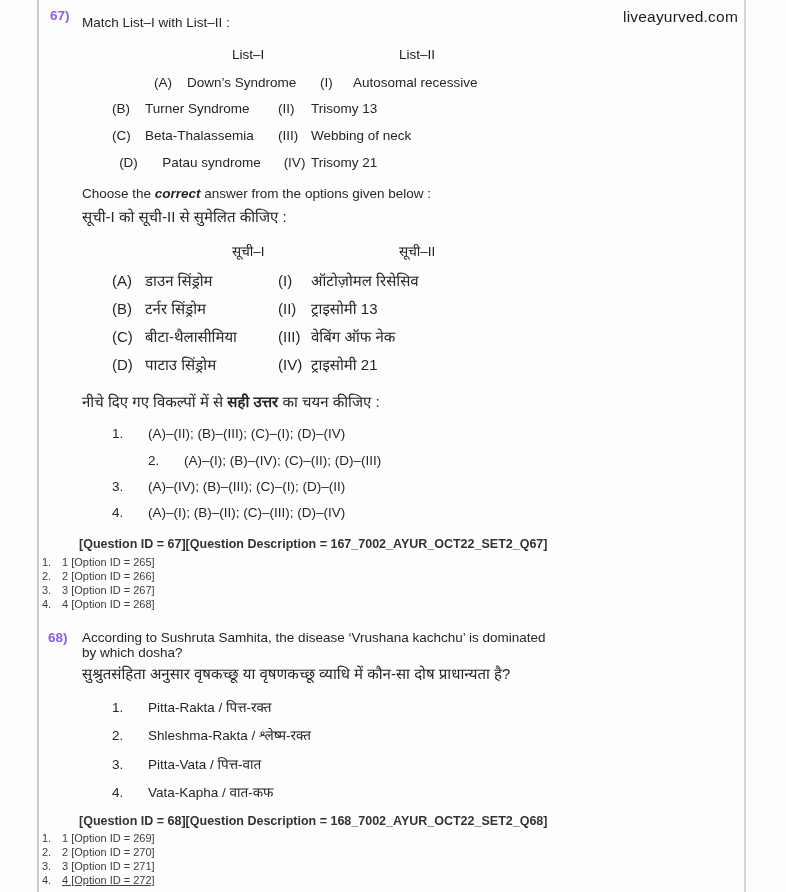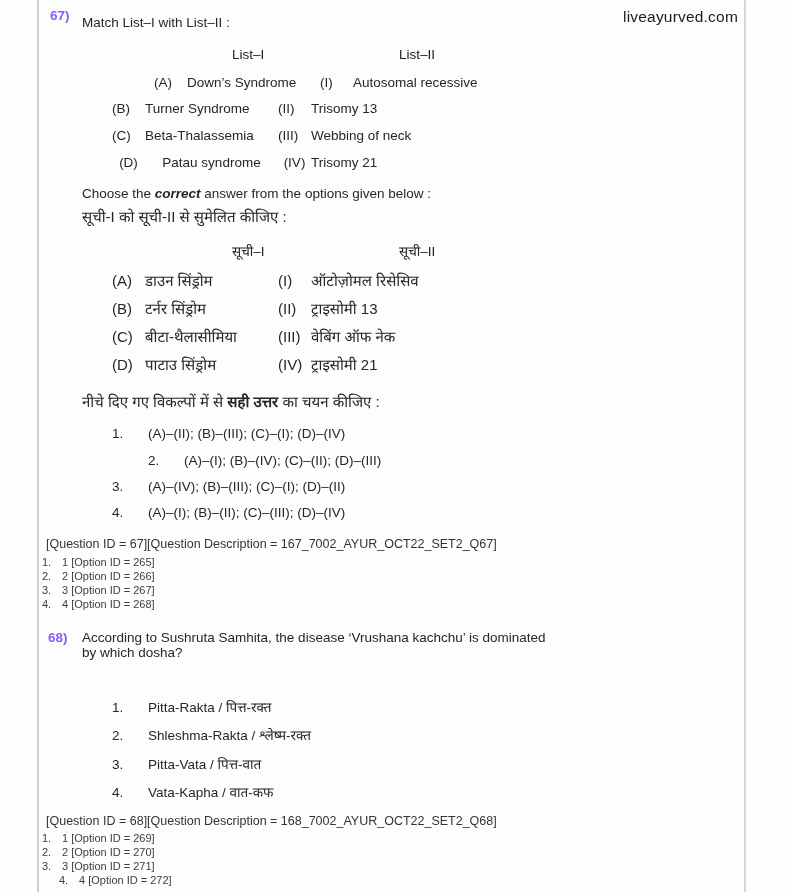--- a/index.html
+++ b/index.html
@@ -18,21 +18,21 @@
   .qnum{font-weight:bold;color:#8b5cf6;}
   .site{font-size:15.5px;color:#1c1c1c;letter-spacing:.2px;}
   .hi{font-size:15px;}
   .colhead{font-size:13.5px;color:#222;margin-left:47px;}
   .matchrow .ck{display:inline-block;width:33px;}
   .matchrow .cl{display:inline-block;width:133px;}
   .matchrow .cn{display:inline-block;width:33px;}
   .optrow .onum{display:inline-block;width:36px;}
   .bi{font-weight:bold;font-style:italic;}
   .b{font-weight:bold;}
-  .qid{font-weight:normal;font-size:12.5px;color:#333;}
+  .qid{font-weight:bold;font-size:12.5px;color:#333;margin-left:33px;}
   .oid{font-size:11px;color:#3d3d3d;}
   .oid .onum{display:inline-block;width:20px;}
 </style>
 </head>
 <body>
 
 <div class="page">
 
   <div class="vline" style="left:37px;"></div>
   <div class="vline" style="left:744px;background:#d6d6d6;"></div>
@@ -107,20 +107,21 @@
   <div class="abs oid" style="left:42px;top:584px;">
     <span class="onum">3.</span><span>3 [Option ID = 267]</span>
   </div>
   <div class="abs oid" style="left:42px;top:598px;">
     <span class="onum">4.</span><span>4 [Option ID = 268]</span>
   </div>
 
   <div class="abs qnum" style="left:48px;top:630px;">68)</div>
   <div class="abs" style="left:82px;top:630px;">According to Sushruta Samhita, the disease ‘Vrushana kachchu’ is dominated</div>
   <div class="abs" style="left:82px;top:645px;">by which dosha?</div>
+  <div class="abs hi" style="left:82px;top:665px;">सुश्रुतसंहिता अनुसार वृषकच्छू या वृषणकच्छू व्याधि में कौन-सा दोष प्राधान्यता है?</div>
 
   <div class="abs optrow" style="left:112px;top:700px;">
     <span class="onum">1.</span><span>Pitta-Rakta / पित्त-रक्त</span>
   </div>
   <div class="abs optrow" style="left:112px;top:728px;">
     <span class="onum">2.</span><span>Shleshma-Rakta / श्लेष्म-रक्त</span>
   </div>
   <div class="abs optrow" style="left:112px;top:757px;">
     <span class="onum">3.</span><span>Pitta-Vata / पित्त-वात</span>
   </div>
@@ -131,17 +132,17 @@
   <div class="abs qid" style="left:46px;top:814px;">[Question ID = 68][Question Description = 168_7002_AYUR_OCT22_SET2_Q68]</div>
   <div class="abs oid" style="left:42px;top:832px;">
     <span class="onum">1.</span><span>1 [Option ID = 269]</span>
   </div>
   <div class="abs oid" style="left:42px;top:846px;">
     <span class="onum">2.</span><span>2 [Option ID = 270]</span>
   </div>
   <div class="abs oid" style="left:42px;top:860px;">
     <span class="onum">3.</span><span>3 [Option ID = 271]</span>
   </div>
-  <div class="abs oid" style="left:59px;top:874px;">
+  <div class="abs oid" style="left:42px;top:874px;text-decoration:underline;">
     <span class="onum">4.</span><span>4 [Option ID = 272]</span>
   </div>
 
 </div>
 
 </body></html>

